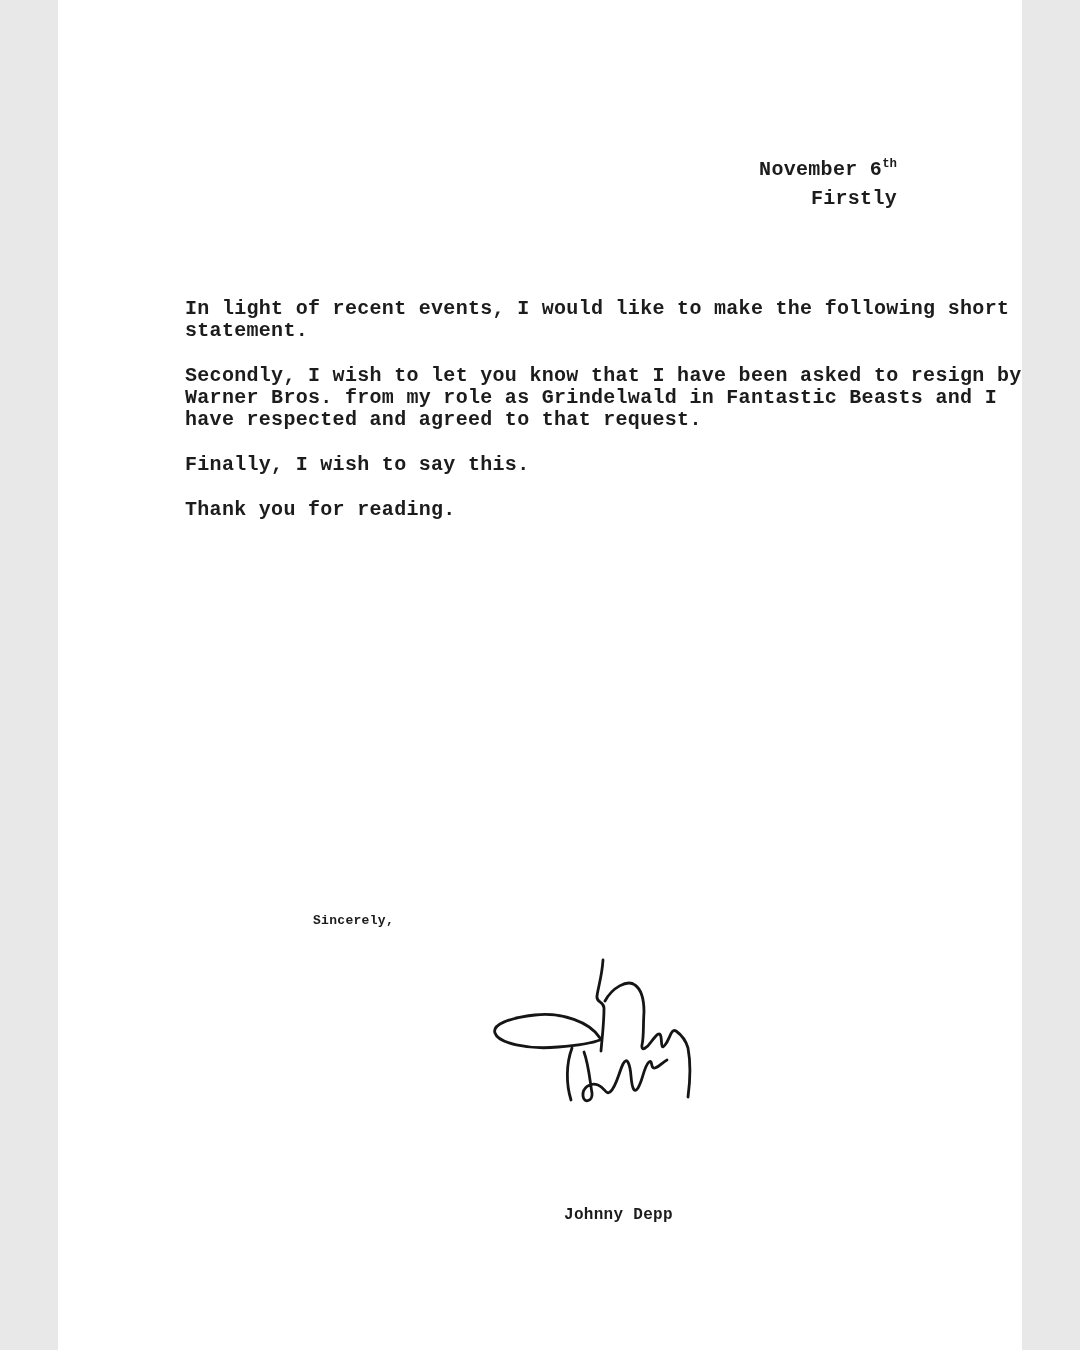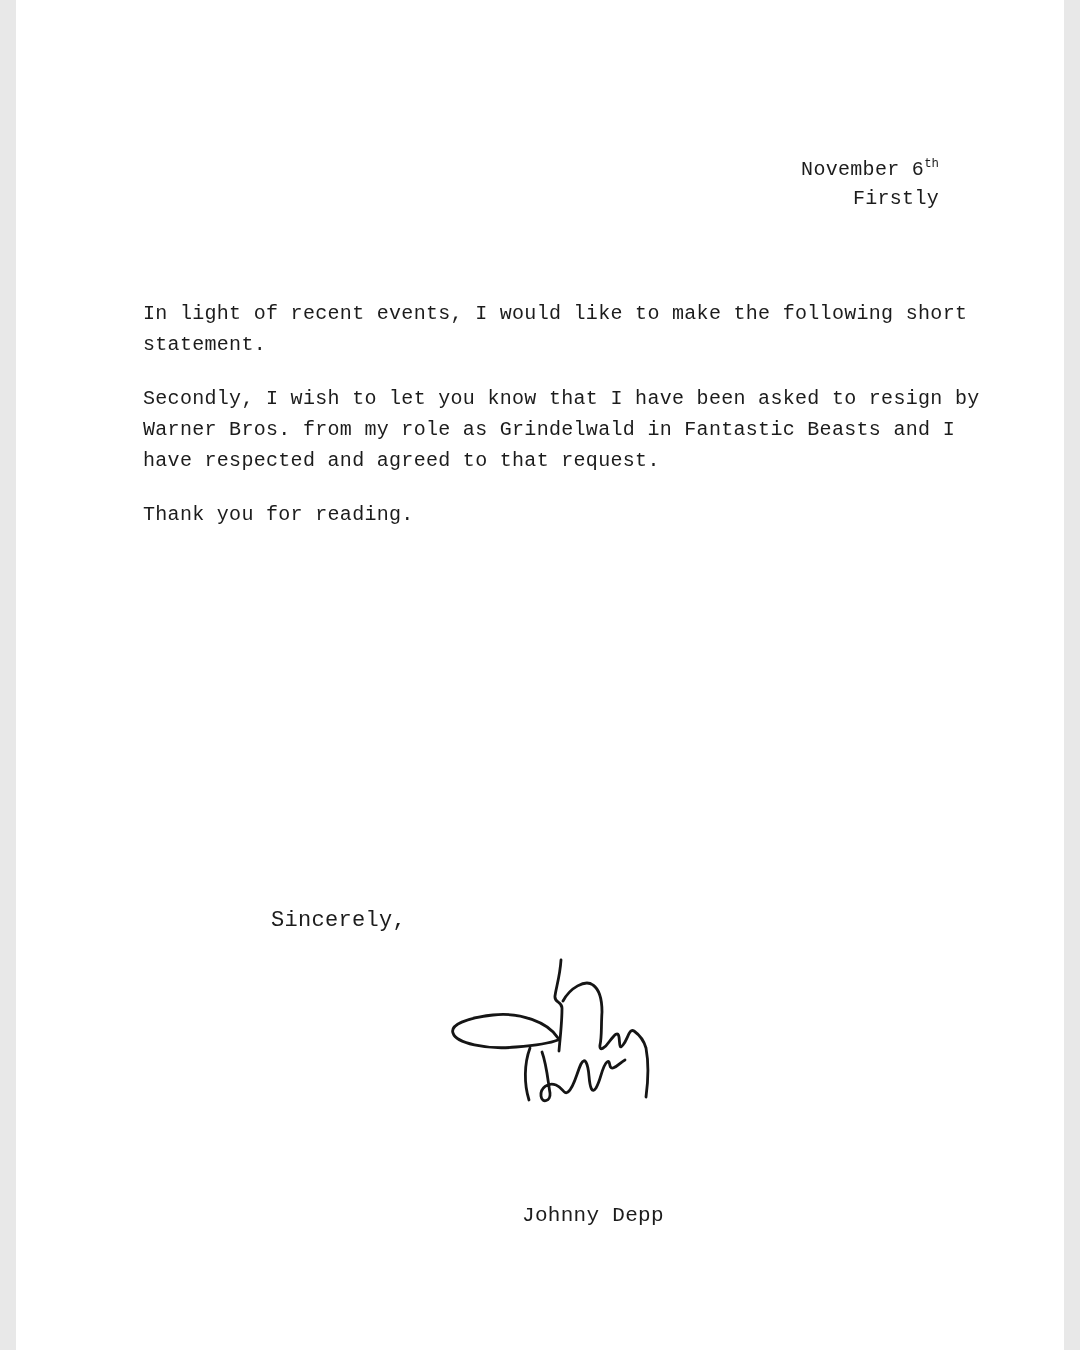--- a/index.html
+++ b/index.html
@@ -3,27 +3,27 @@
 <meta charset="utf-8">
 <style>
   :root {
     --text-color: #1c1c1c;
     --bg-color: #ffffff;
   }
   * { margin: 0; padding: 0; box-sizing: border-box; }
   html, body { background: #e8e8e8; }
   .page {
     position: relative;
-    width: 1048px;
+    width: 964px;
     height: 1350px;
     margin: 0 auto;
     background: var(--bg-color);
     overflow: hidden;
     font-family: "Liberation Mono", "DejaVu Sans Mono", monospace;
-    font-weight: 400;
+    font-weight: 700;
     color: var(--text-color);
     padding-left: 9px;
   }
   .dateline {
     position: absolute;
     top: 150px;
     right: 125px;
     text-align: right;
     font-size: 20px;
     line-height: 29px;
@@ -36,30 +36,30 @@
     letter-spacing: 0;
   }
   .letter-body {
     position: absolute;
     top: 298px;
     left: 127px;
     width: 840px;
   }
   .letter-body p {
     font-size: 20px;
-    line-height: 31px;
+    line-height: 22px;
     letter-spacing: 0.3px;
     white-space: pre-line;
     margin: 0 0 23px 0;
   }
   .closing {
     position: absolute;
     top: 908px;
     left: 255px;
-    font-size: 22px;
+    font-size: 13px;
     line-height: 25px;
     letter-spacing: 0.3px;
   }
   .signature {
     position: absolute;
     top: 952px;
     left: 428px;
     width: 290px;
     height: 170px;
   }
@@ -67,21 +67,21 @@
     fill: none;
     stroke: #151515;
     stroke-width: 2.8;
     stroke-linecap: round;
     stroke-linejoin: round;
   }
   .typed-name {
     position: absolute;
     top: 1203px;
     left: 506px;
-    font-size: 21px;
+    font-size: 16px;
     line-height: 25px;
     letter-spacing: 0.3px;
     white-space: nowrap;
   }
 </style>
 </head>
 <body>
 
 <div class="page">
 
@@ -89,20 +89,21 @@
     <div><span>November 6</span><sup>th</sup></div>
     <div>Firstly</div>
   </div>
 
   <div class="letter-body">
     <p>In light of recent events, I would like to make the following short
 statement.</p>
     <p>Secondly, I wish to let you know that I have been asked to resign by
 Warner Bros. from my role as Grindelwald in Fantastic Beasts and I
 have respected and agreed to that request.</p>
+    <p>Finally, I wish to say this.</p>
     <p>Thank you for reading.</p>
   </div>
 
   <div class="closing">Sincerely,</div>
 
   <svg class="signature" viewBox="0 0 290 170" aria-hidden="true">
 
     <path d="M117,8 C116,24 112,36 111,44 C110,51 118,49 118,56 C118,72 116,86 115,99"></path>
 
     <path d="M119,49 C126,36 141,27 149,33 C156,38 158,48 158,60 C157,74 158,84 156,93 C155,100 161,96 165,90 C171,82 174,79 175,85 C176,92 175,98 179,93 C184,87 185,76 190,79 C197,84 200,89 202,96 C205,112 204,130 202,145"></path>

